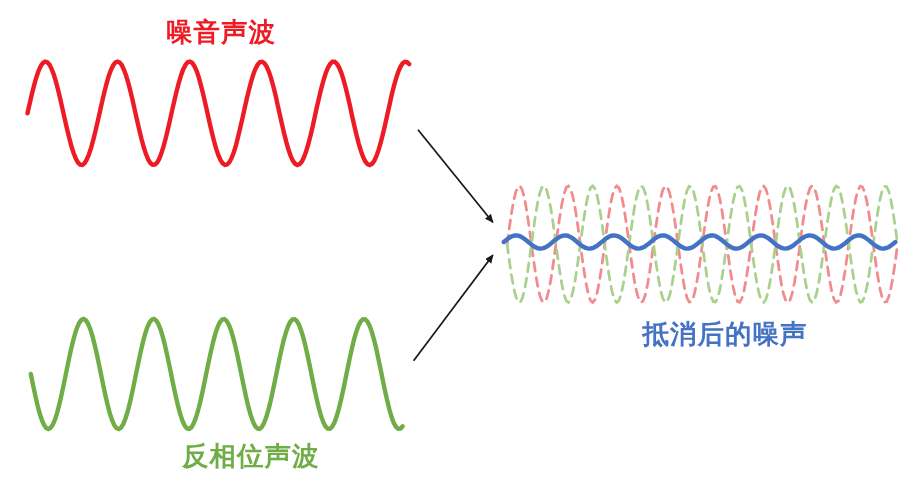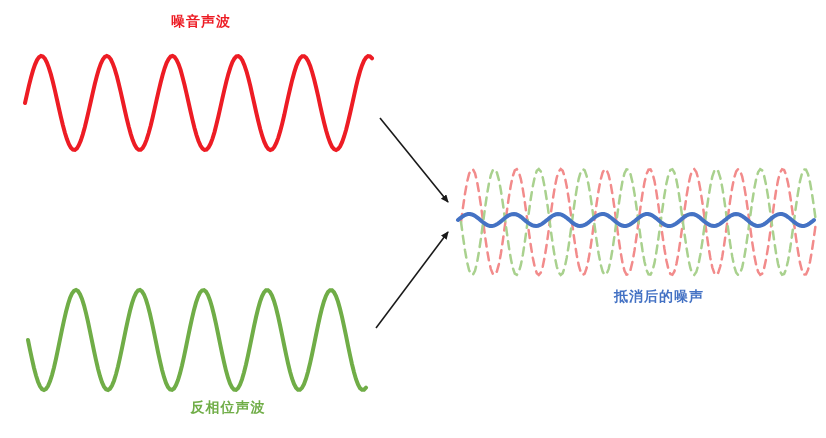--- a/index.html
+++ b/index.html
@@ -16,21 +16,21 @@
     overflow: hidden;
   }
   .canvas svg {
     position: absolute;
     left: 0;
     top: 0;
   }
   .wave-label {
     position: absolute;
     transform: translateX(-50%);
-    font-size: 14px;
+    font-size: 24px;
     font-weight: 700;
     letter-spacing: 1px;
     white-space: nowrap;
     user-select: none;
   }
   .label-noise      { color: #ed1c24; }
   .label-antiphase  { color: #70ad47; }
   .label-cancelled  { color: #4472c4; }
 </style>
 </head>

